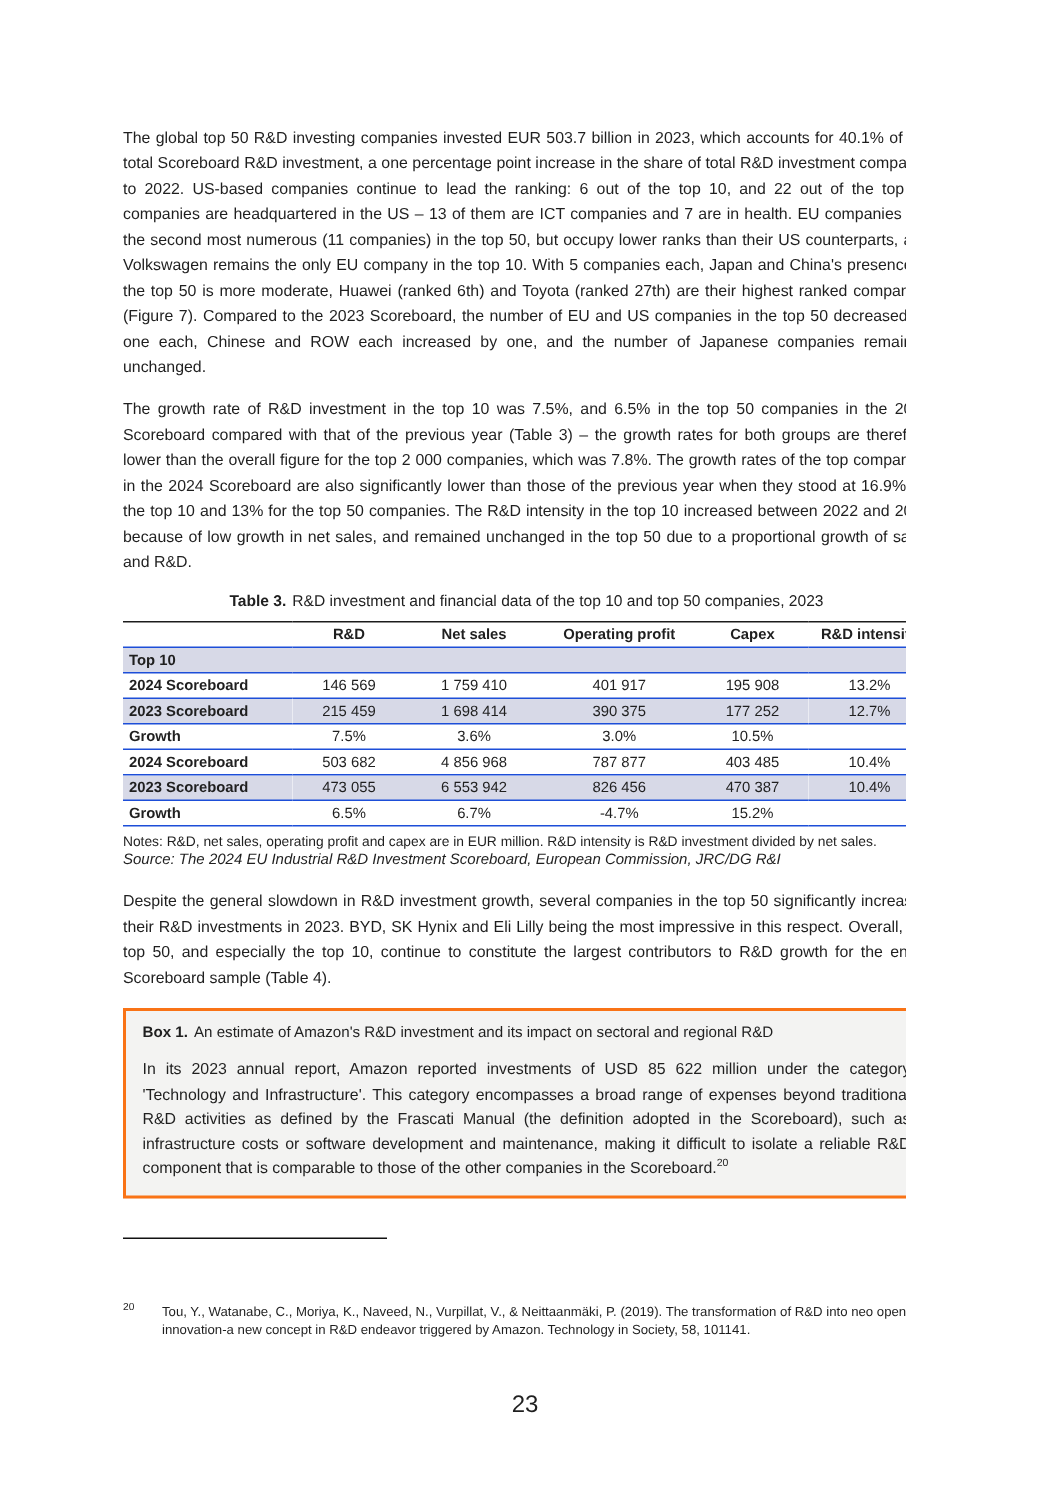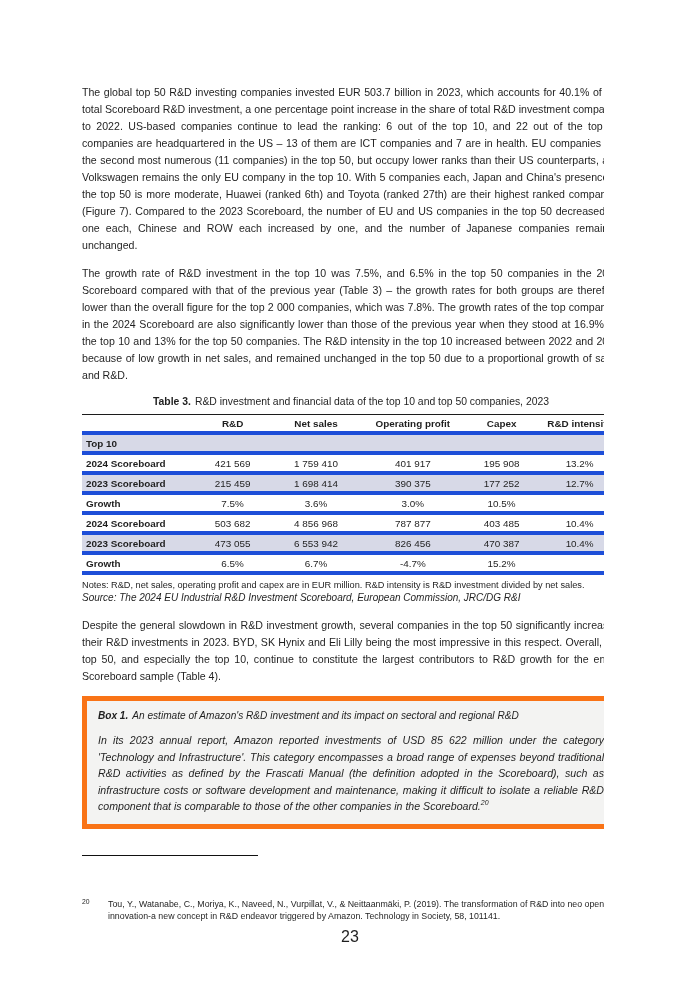--- a/index.html
+++ b/index.html
@@ -41,21 +41,21 @@
     font-size: 9.9px;
     border-top: 1.4px solid #1c1c1c;
     border-bottom: 1.4px solid #1c1c1c;
   }
   table.data-table col.c-label { width: 21%; }
   table.data-table col.c-rd { width: 14%; }
   table.data-table col.c-ns { width: 17%; }
   table.data-table col.c-op { width: 19%; }
   table.data-table col.c-cx { width: 14%; }
   table.data-table col.c-int { width: 15%; }
-  table.data-table tr { border-bottom: 4px solid #1d4ed8; }
+  table.data-table tr { border-bottom: 1px solid #1d4ed8; }
   table.data-table th, table.data-table td {
     padding: 2.5px 4px;
     vertical-align: middle;
     overflow: hidden;
     white-space: nowrap;
   }
   table.data-table th { font-weight: bold; text-align: center; }
   table.data-table td.row-label { font-weight: bold; text-align: left; }
   table.data-table td.num { text-align: center; }
   tr.section-row { background: #d7d9e7; }
@@ -67,24 +67,23 @@
     line-height: 12.5px;
   }
   .table-source {
     font-size: 10px;
     line-height: 12.5px;
     font-style: italic;
     margin-bottom: 13px;
   }
   .info-box {
     margin-top: 5px;
-    border: 5px solid #f97316;
+    border: 2px solid #f97316;
     background: #f3f3f2;
     padding: 8px 11px 9px 11px;
-    font-style: italic;
   }
   .box-title {
     font-size: 10.1px;
     line-height: 14px;
     margin: 0 0 9px 0;
   }
   .box-title .cap-label { font-weight: bold; margin-right: 4px; }
   .box-body {
     font-size: 10.6px;
     line-height: 16.5px;
@@ -148,21 +147,21 @@
         <th>Net sales</th>
         <th>Operating profit</th>
         <th>Capex</th>
         <th>R&amp;D intensity</th>
       </tr>
       <tr class="section-row">
         <td colspan="6">Top 10</td>
       </tr>
       <tr>
         <td class="row-label">2024 Scoreboard</td>
-        <td class="num">421 569</td>
+        <td class="num">146 569</td>
         <td class="num">1 759 410</td>
         <td class="num">401 917</td>
         <td class="num">195 908</td>
         <td class="num">13.2%</td>
       </tr>
       <tr class="shaded">
         <td class="row-label">2023 Scoreboard</td>
         <td class="num">215 459</td>
         <td class="num">1 698 414</td>
         <td class="num">390 375</td>

